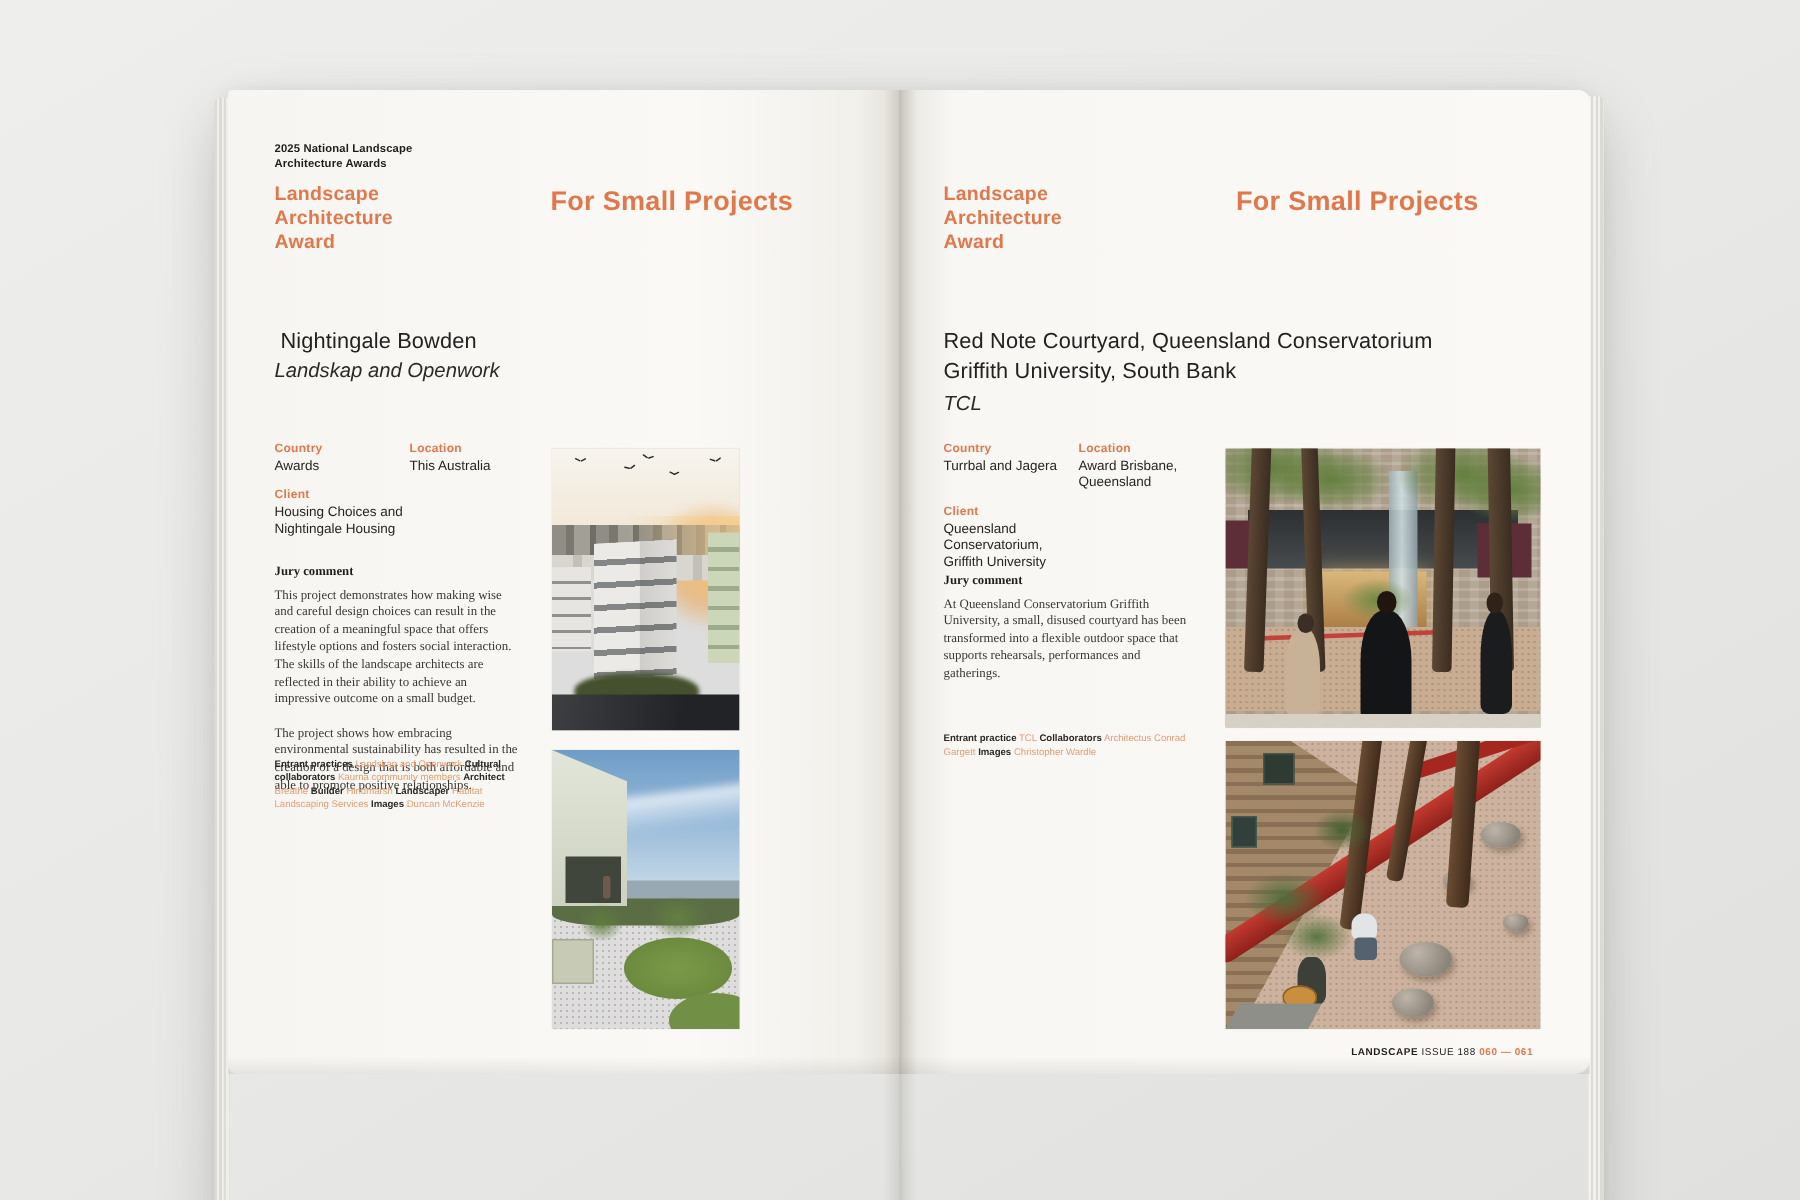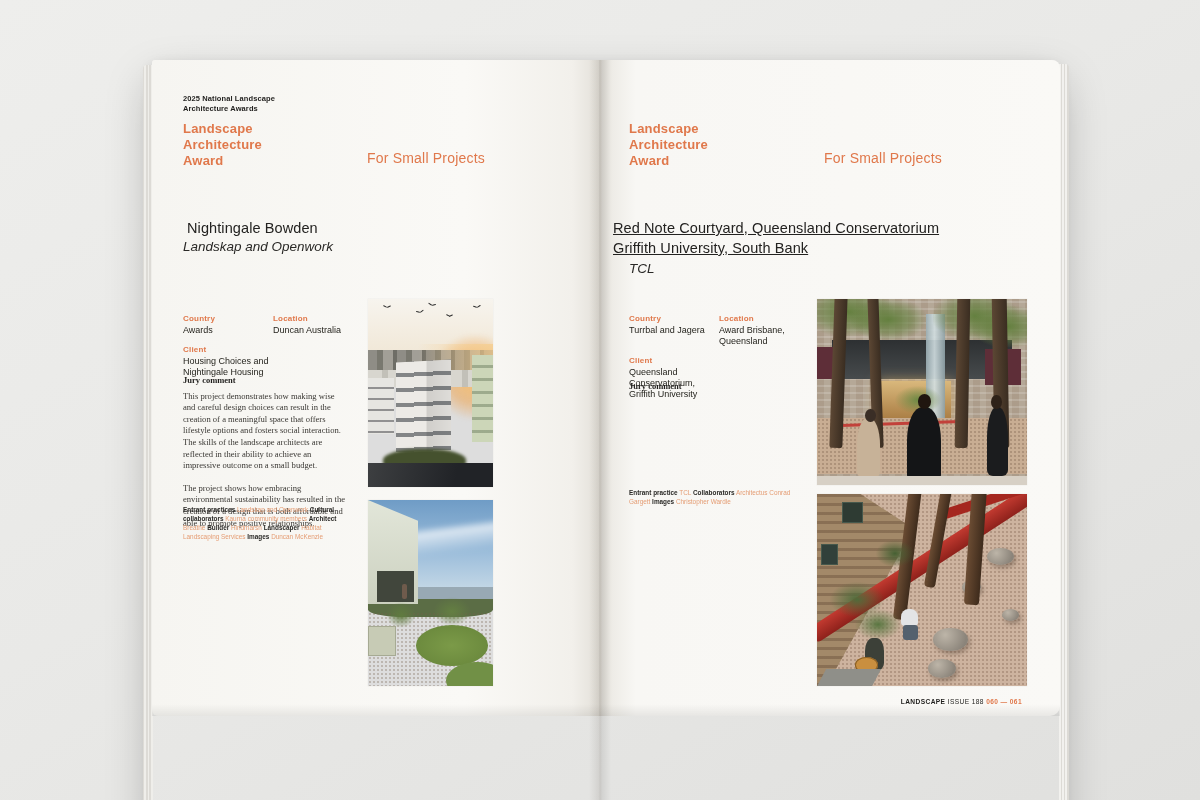--- a/index.html
+++ b/index.html
@@ -20,24 +20,24 @@
     background:linear-gradient(to right,#f6f5f1 0%,#faf9f6 70%,#f2f0eb 94%,#e3e0d9 100%);}
   .page-right{left:447px;width:461px;border-radius:0 8px 10px 0;
     background:linear-gradient(to right,#dcd9d2 0%,#eeece7 3%,#f8f7f4 8%,#faf9f6 100%);}
   .spine{position:absolute;left:437px;top:0;bottom:0;width:22px;pointer-events:none;
     background:linear-gradient(to right,rgba(0,0,0,0),rgba(60,50,40,.10) 45%,rgba(60,50,40,.16) 50%,rgba(0,0,0,.08) 60%,rgba(0,0,0,0));}
   .abs{position:absolute;}
   .ml{white-space:pre-line;}
 
   .eyebrow{font-size:7.5px;font-weight:bold;line-height:1.35;color:#1f1e1c;letter-spacing:.1px;}
   .award{font-size:13px;line-height:16px;font-weight:600;color:#e0784b;letter-spacing:.2px;}
-  .category{font-size:14px;font-weight:400;color:#e0784b;letter-spacing:.2px;margin-top:26px;}
+  .category{font-size:18px;font-weight:700;color:#e0784b;letter-spacing:.2px;}
   .ptitle{font-size:14.5px;line-height:19.5px;font-weight:500;color:#232220;letter-spacing:.1px;}
   .practice{font-size:13.5px;font-style:italic;color:#2a2927;}
-  .meta{display:grid;grid-template-columns:90px 120px;column-gap:0;row-gap:9px;margin-top:20px;}
+  .meta{display:grid;grid-template-columns:90px 120px;column-gap:0;row-gap:9px;}
   .meta-label{font-size:8px;font-weight:bold;color:#e0784b;letter-spacing:.2px;margin:0 0 2px 0;}
   .meta-value{font-size:9px;line-height:11px;color:#26251f;margin:0;}
   .jury .jlabel{font-size:8.5px;font-weight:bold;color:#1f1e1c;margin:0 0 4px 0;}
   .jury p{font-family:"Liberation Serif",serif;font-size:8.6px;line-height:11.6px;color:#3a3834;margin:0 0 11px 0;}
   .credits{font-size:6.4px;line-height:8.8px;color:#1f1e1c;}
   .credits .c-label{font-weight:bold;color:#2a2926;}
   .credits .c-val{color:#e59d74;}
   .footer{font-size:6.6px;letter-spacing:.4px;color:#1f1e1c;white-space:nowrap;}
   .footer .f-mag{font-weight:bold;}
   .footer .f-pages{color:#e0784b;font-weight:bold;}
@@ -169,21 +169,21 @@
       <div class="abs ptitle" style="left:35px;top:159px;width:330px;">Nightingale Bowden</div>
       <div class="abs practice" style="left:31px;top:179px;">Landskap and Openwork</div>
 
       <div class="abs meta" style="left:31px;top:234px;width:210px;">
         <div>
           <p class="meta-label">Country</p>
           <p class="meta-value ml">Awards</p>
         </div>
         <div>
           <p class="meta-label">Location</p>
-          <p class="meta-value ml">Duncan Australia</p>
+          <p class="meta-value ml">This Australia</p>
         </div>
         <div>
           <p class="meta-label">Client</p>
           <p class="meta-value ml">Housing Choices and
 Nightingale Housing</p>
         </div>
         <div></div>
       </div>
 
       <div class="abs jury" style="left:31px;top:315px;width:166px;">
@@ -241,21 +241,21 @@
         <div class="pl2-blob2"></div>
       </figure>
     </div>
 
     <div class="page page-right">
       <div class="abs award ml" style="left:30px;top:61px;">Landscape
 Architecture
 Award</div>
       <div class="abs category" style="left:225px;top:64px;">For Small Projects</div>
 
-      <div class="abs ptitle ml" style="left:14px;top:159px;width:340px;text-decoration:underline;">Red Note Courtyard, Queensland Conservatorium
+      <div class="abs ptitle ml" style="left:30px;top:159px;width:340px;">Red Note Courtyard, Queensland Conservatorium
 Griffith University, South Bank</div>
       <div class="abs practice" style="left:30px;top:201px;">TCL</div>
 
       <div class="abs meta" style="left:30px;top:234px;width:215px;">
         <div>
           <p class="meta-label">Country</p>
           <p class="meta-value ml">Turrbal and Jagera</p>
         </div>
         <div>
           <p class="meta-label">Location</p>
@@ -266,20 +266,21 @@
           <p class="meta-label">Client</p>
           <p class="meta-value ml">Queensland
 Conservatorium,
 Griffith University</p>
         </div>
         <div></div>
       </div>
 
       <div class="abs jury" style="left:30px;top:321px;width:170px;">
         <p class="jlabel">Jury comment</p>
+        <p>At Queensland Conservatorium Griffith University, a small, disused courtyard has been transformed into a flexible outdoor space that supports rehearsals, performances and gatherings.</p>
       </div>
 
       <p class="abs credits" style="left:30px;top:423px;width:168px;">
         <span class="c-label">Entrant practice</span>
         <span class="c-val">TCL</span>
         <span class="c-label">Collaborators</span>
         <span class="c-val">Architectus Conrad Gargett</span>
         <span class="c-label">Images</span>
         <span class="c-val">Christopher Wardle</span>
       </p>

